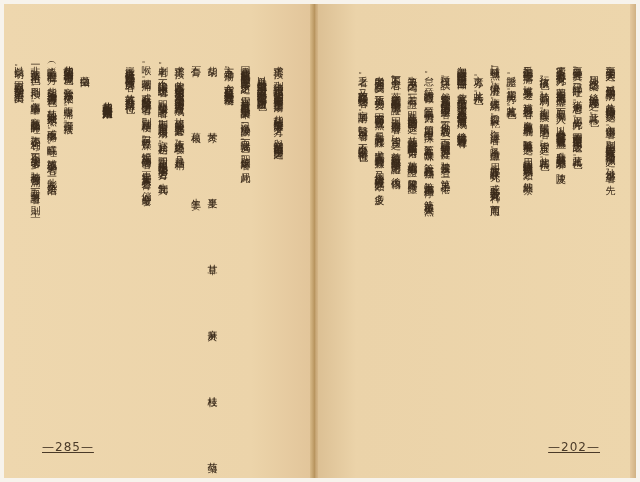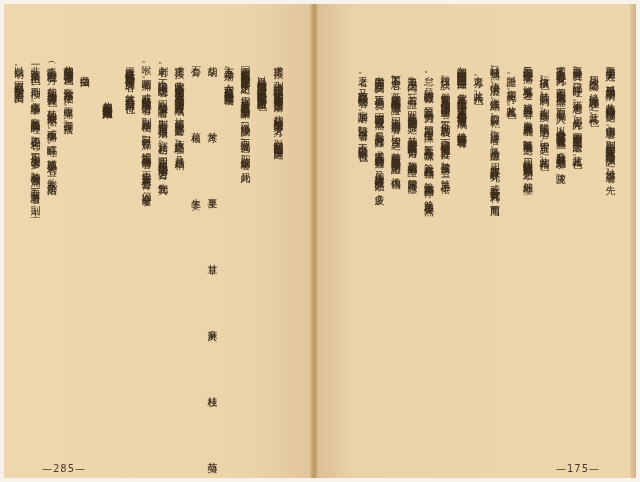--- a/index.html
+++ b/index.html
@@ -33,22 +33,22 @@
   .col { display: block; white-space: nowrap; }
   .col.indent { padding-top: 10px; }
   .bold { font-weight: bold; }
   .heading { font-weight: bold; padding-top: 36px; margin-left: 6px; margin-right: 6px; }
   .gap { padding-left: 4px; }
 
   .herb-row { display: block; white-space: nowrap; }
   .herb { display: inline-block; height: 66px; }
 
   .page-num {
-    position: absolute; bottom: 4px; font-size: 10px; color: #4a3a28;
-    letter-spacing: 1px; font-family: "DejaVu Sans", sans-serif;
+    position: absolute; bottom: 24px; font-size: 12px; color: #4a3a28;
+    letter-spacing: 1px; font-family: "DejaVu Sans", sans-serif; text-decoration: underline;
   }
   .page-num-left { left: 38px; }
   .page-num-right { right: 36px; }
 </style>
 </head>
 <body>
 
 <div class="spread">
   <div class="page page-left">
     <div class="text-block left-block">
@@ -90,16 +90,16 @@
       <span class="col">日晡發熱。小便淋澀。大便燥結。舌裂口乾。自汗盜汗者。爲陰血虛。用此方兼服八味丸。或此方合地黃丸料。煎而用</span>
       <span class="col indent">之亦可。此其六也。</span>
       <span class="col">勿誤藥室方函口訣醫王湯條曰。此方原爲東垣中湯十全大補湯人參養榮湯等加減而成。後世俗醫雖有種</span>
       <span class="col indent">種之口訣。然究竟宜用於小柴胡湯之帶虛候者。不可拘於名義。而謂補中益氣之升提。其虛候云者。第一手足倦</span>
       <span class="col indent">怠。第二語言輕微。第三眼勢無力。第四口中生白沫。第五飲食無味。第六喜好熱物。第七當臍動悸。第八脈散大無</span>
       <span class="col indent">力等八證之內。若有一二證。即爲此方之目的而宜用之。其他諸立齋所謂飲食勞倦。若患瘧痢等證。脾胃因久虛</span>
       <span class="col indent">而不愈者。薛之所謂氣虛卒倒中風等證。因於內傷虛者。皆宜用之。前逸錯以有少陽柴胡之證。後內傷</span>
       <span class="col indent">者與之間無誤矣。故不拘男女。因虛勞而成骨蒸。長服此方有效。尤以婦人爲最有效。又用於諸痔脫肛之類。多疲</span>
       <span class="col indent">乏者。又此證而好熱物者。宜加附子。醫云口傷者。亦不以附子爲苦也。</span>
     </div>
-    <div class="page-num page-num-right">—175—</div>
+    <div class="page-num page-num-right">—202—</div>
     <div class="right-edge"></div>
   </div>
 </div>
 
 </body></html>

